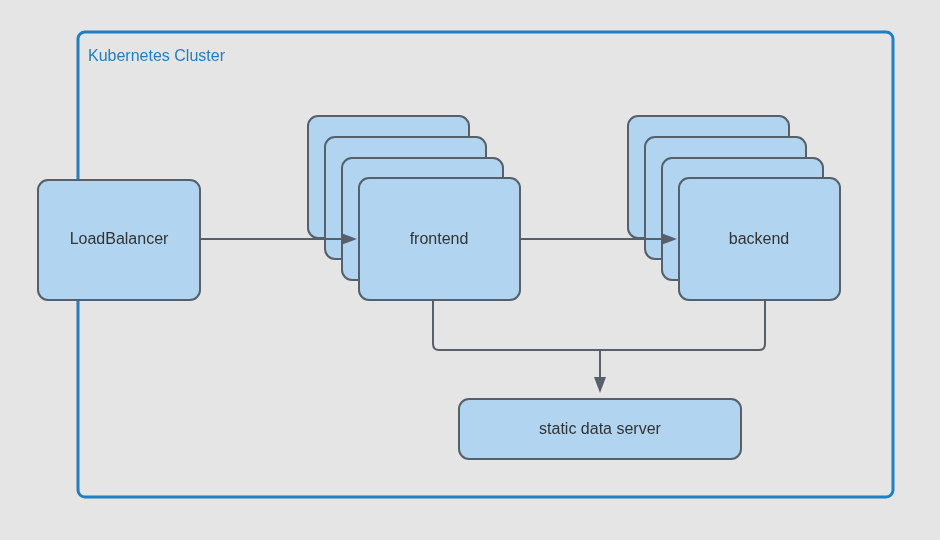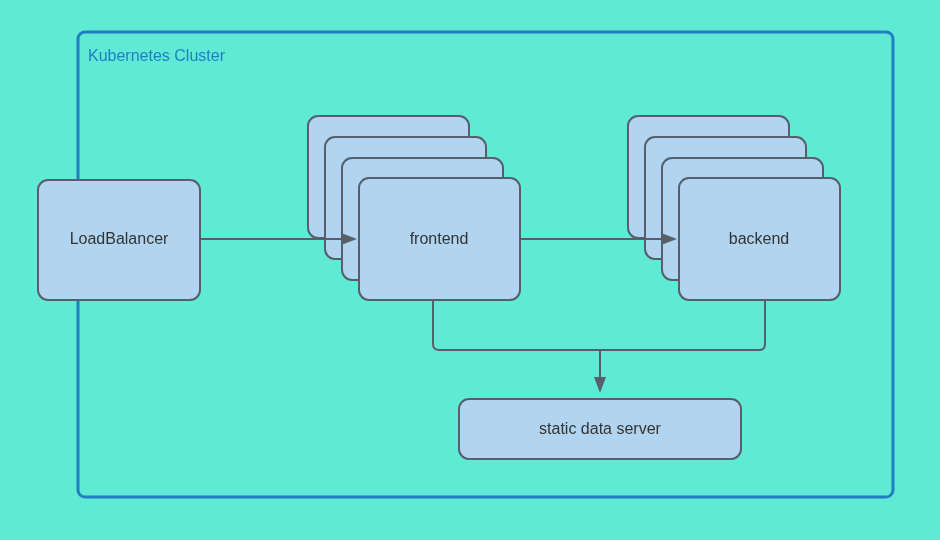--- a/index.html
+++ b/index.html
@@ -7,21 +7,21 @@
     padding: 0;
     background: #ffffff;
   }
   body {
     font-family: "Liberation Sans", sans-serif;
   }
   #canvas {
     position: relative;
     width: 940px;
     height: 540px;
-    background: #5eead4;
+    background: #e5e5e5;
     overflow: hidden;
   }
   #diagram-svg {
     position: absolute;
     left: 0;
     top: 0;
     width: 940px;
     height: 540px;
   }
   .node-label {

